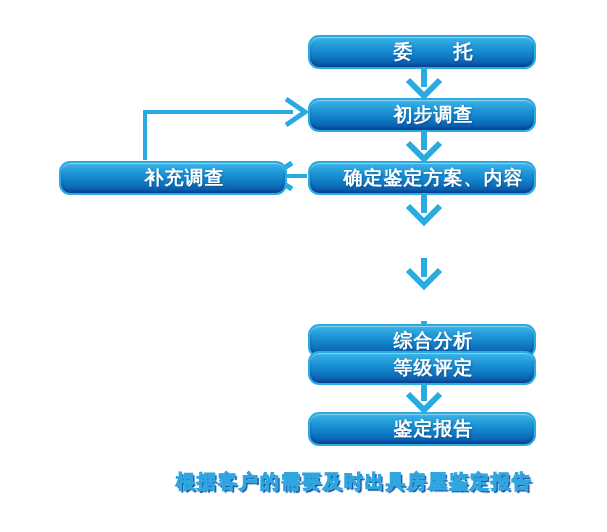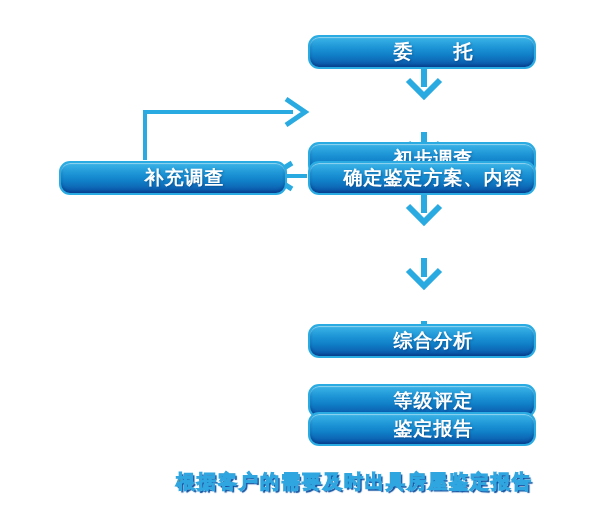--- a/index.html
+++ b/index.html
@@ -37,25 +37,25 @@
     font-weight: bold;
     letter-spacing: 1px;
     display: flex;
     align-items: center;
     justify-content: center;
     text-shadow: 1px 1px 2px rgba(0,30,80,0.35);
     white-space: nowrap;
     padding-left: 23px;
   }
   .pos-commission     { left: 308px; top: 35px;  }
-  .pos-preliminary    { left: 308px; top: 98px; margin-top: 44px;  }
+  .pos-preliminary    { left: 308px; top: 98px;  }
   .pos-determine      { left: 308px; top: 161px; }
   .pos-detailed       { left: 308px; top: 224px; }
   .pos-comprehensive  { left: 308px; top: 288px; margin-top: 36px; }
-  .pos-grade          { left: 308px; top: 351px; margin-top: 33px; }
+  .pos-grade          { left: 308px; top: 351px; }
   .pos-report         { left: 308px; top: 412px; }
   .pos-supplementary  { left: 43px;  top: 161px; margin-left: 16px; }
   .caption {
     position: absolute;
     left: 176px;
     top: 469px;
     font-size: 19px;
     font-weight: bold;
     letter-spacing: 2px;
     color: #a16207;

